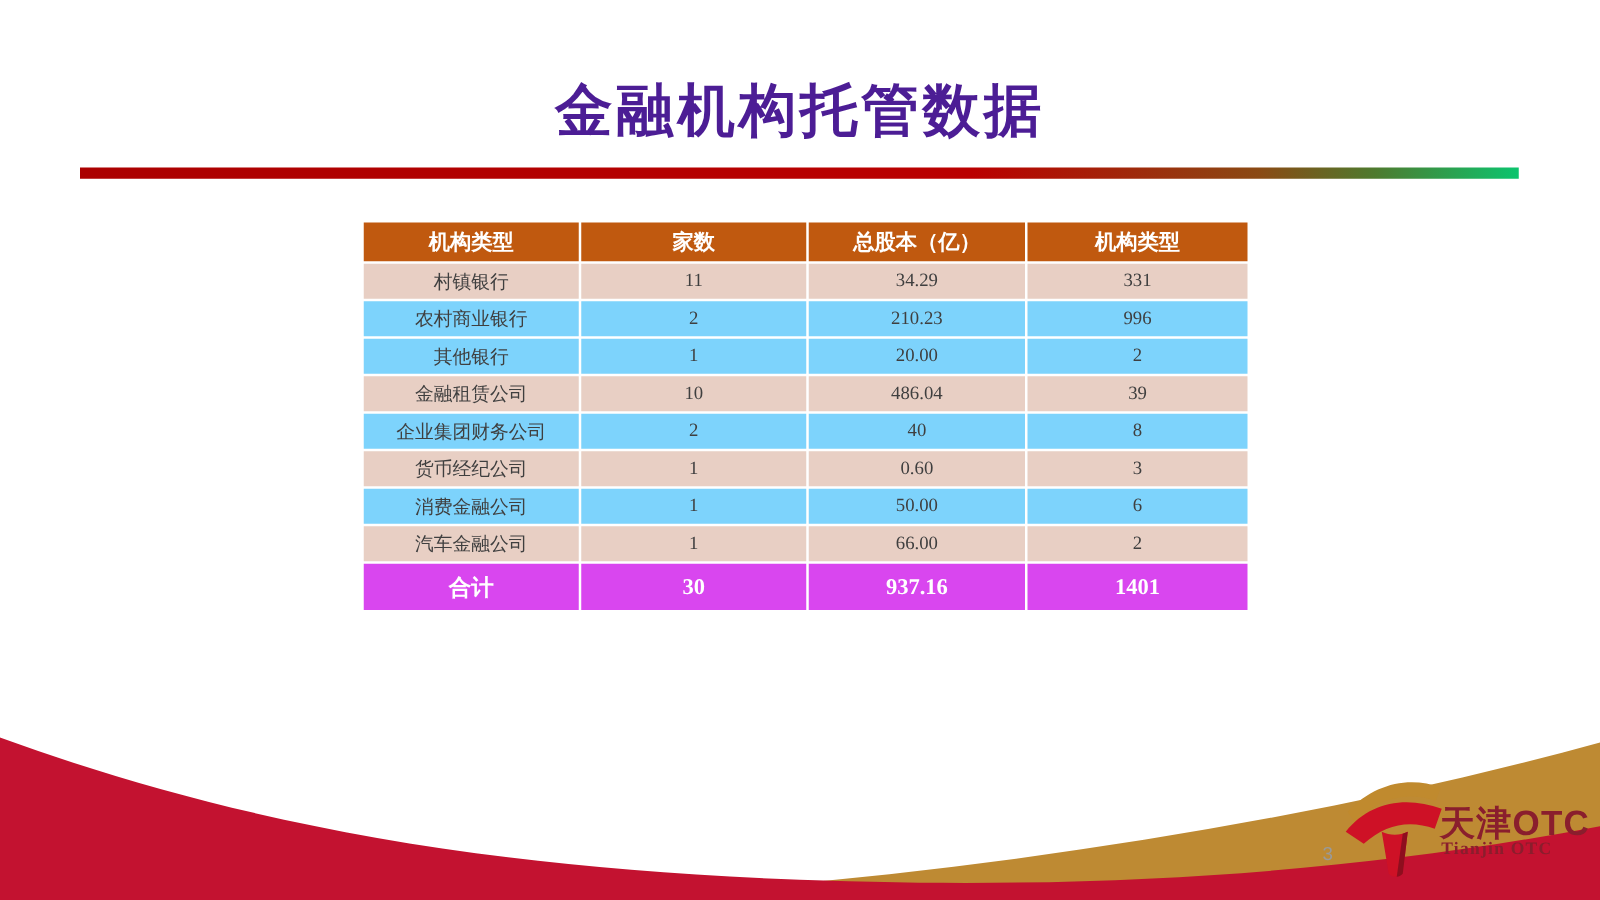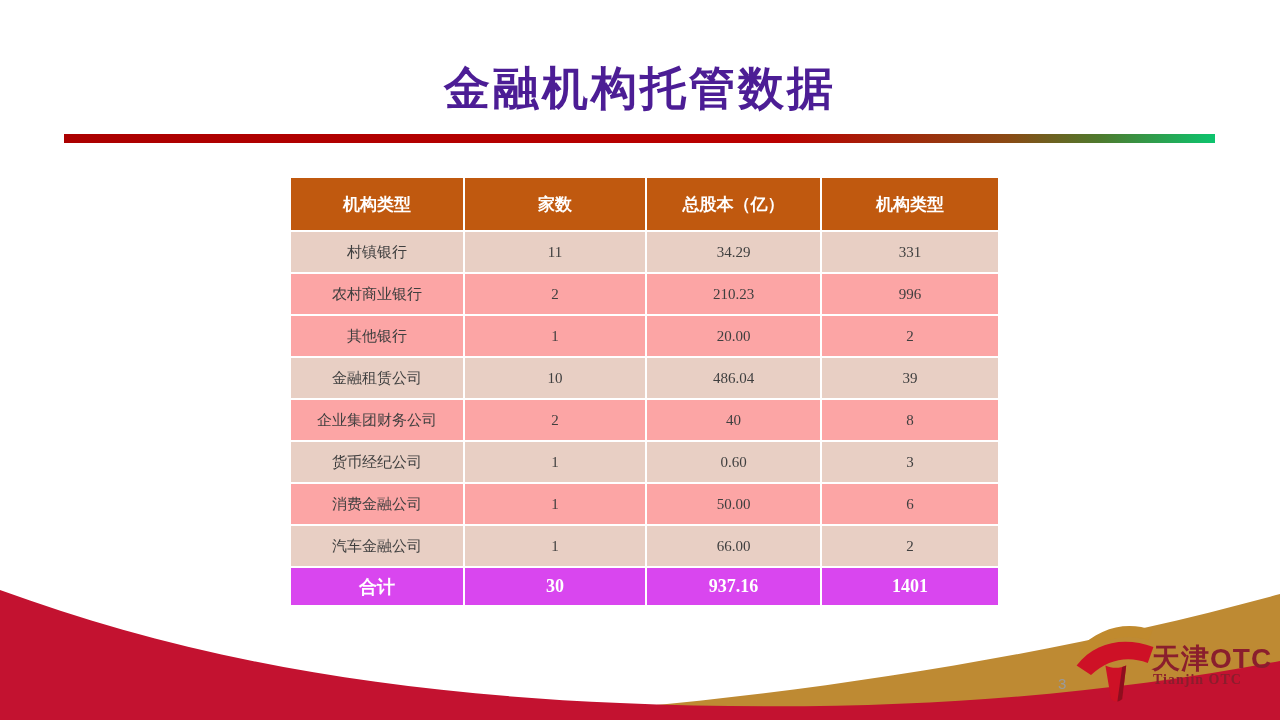--- a/index.html
+++ b/index.html
@@ -24,25 +24,25 @@
   table.custody{
     position:absolute;left:289px;top:176px;
     border-collapse:separate;border-spacing:2px;
     table-layout:fixed;width:705px;
   }
   table.custody th,table.custody td{
     text-align:center;vertical-align:middle;padding:0;
     font-family:"Liberation Serif","DejaVu Serif",serif;
   }
   table.custody th{
-    background:#C0590F;color:#FFFFFF;font-size:17px;font-weight:700;height:52px;
+    background:#C0590F;color:#FFFFFF;font-size:17px;font-weight:700;height:31px;
   }
-  table.custody td{color:#3F3F3F;font-size:15px;height:40px;}
+  table.custody td{color:#3F3F3F;font-size:15px;height:28px;}
   tr.dark  td{background:#E8CFC4;}
-  tr.light td{background:#fca5a5;}
+  tr.light td{background:#7dd3fc;}
   tr.total td{
     background:#d946ef;color:#FFFFFF;font-size:18px;font-weight:700;height:37px;
     font-family:"Liberation Serif","DejaVu Serif",serif;
   }
   col.c1{width:172px;} col.c2{width:180px;} col.c3{width:173px;} col.c4{width:176px;}
 
   
   .waves{position:absolute;left:0;top:0;width:1280px;height:720px;pointer-events:none;}
 
   

